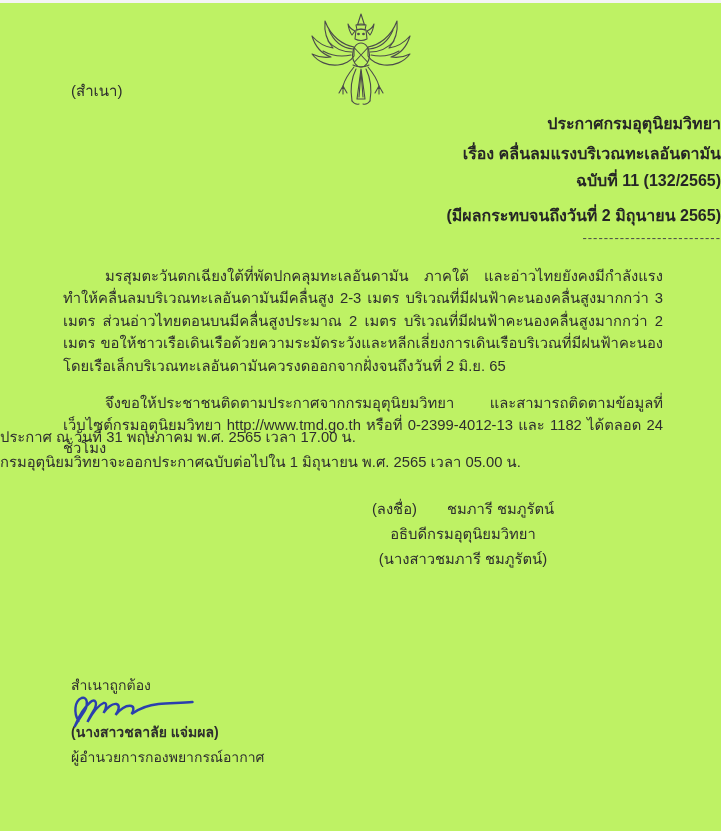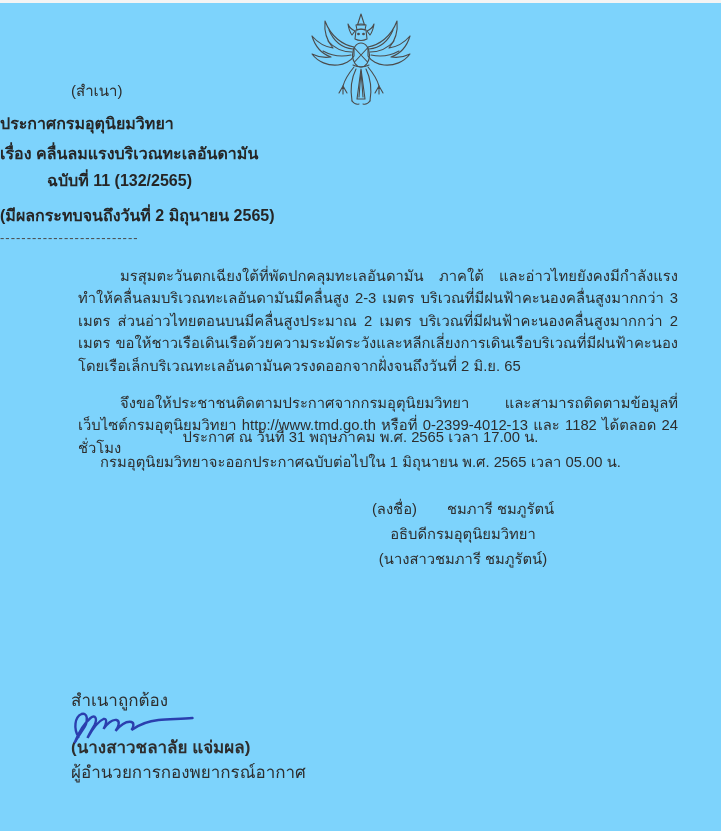--- a/index.html
+++ b/index.html
@@ -1,34 +1,34 @@
 <!DOCTYPE html>
 <html><head>
 <meta charset="utf-8">
 <style>
   html,body { margin:0; padding:0; background:#ffffff; }
   .page {
-    position:relative; width:721px; height:831px; background:#7dd3fc;
+    position:relative; width:721px; height:831px; background:#bef264;
     font-family:"Liberation Sans", sans-serif; color:#2e2e2e; overflow:hidden;
     border-top:3px solid #f4f4f4; box-sizing:border-box;
   }
   .copy-label { position:absolute; left:71px; top:76px; font-size:15px; }
   .emblem { position:absolute; left:50%; top:10px; transform:translateX(-50%); width:122px; height:96px; }
-  .header { position:absolute; top:106px; left:0; right:0; text-align:left; font-weight:bold; font-size:16px; color:#262626; }
+  .header { position:absolute; top:106px; left:0; right:0; text-align:right; font-weight:bold; font-size:16px; color:#262626; }
   .header .h-line1 { height:30px; line-height:30px; }
   .header .h-line2 { height:29px; line-height:29px; }
   .header .h-line3 { height:26px; line-height:26px;padding-left:47px; }
   .header .h-line4 { height:24px; line-height:24px;margin-top:10px; }
   .divider { font-weight:normal; font-size:13px; letter-spacing:1px; color:#4a4a4a; height:20px; line-height:20px; }
-  .body-block { position:absolute; top:262px; left:78px; width:600px; font-size:14.8px; line-height:22.4px; text-align:justify; }
+  .body-block { position:absolute; top:262px; left:63px; width:600px; font-size:14.8px; line-height:22.4px; text-align:justify; }
   .body-block p { margin:0 0 15px 0; text-indent:42px; }
-  .issued { position:absolute; top:422px; left:0; right:0; text-align:center; font-size:14.8px; line-height:24.5px; }
+  .issued { position:absolute; top:422px; left:0; right:0; font-size:14.8px; line-height:24.5px; }
   .sig-block { position:absolute; top:494px; left:340px; width:246px; font-size:14.8px; line-height:25px; text-align:center; }
   .sig-name { margin-left:30px; }
-  .cert-block { position:absolute; top:671px; left:71px; font-size:17px;margin-top:16px; }
+  .cert-block { position:absolute; top:671px; left:71px; font-size:14px; }
   .cert-label { line-height:22px; }
   .cert-sig { position:absolute; left:-5px; top:15px; width:137px; height:42px; }
   .cert-name { margin-top:25px; line-height:22px;font-weight:bold; }
   .cert-position { margin-top:3px; line-height:22px; }
 </style>
 </head>
 <body>
 
 <div class="page">
 

